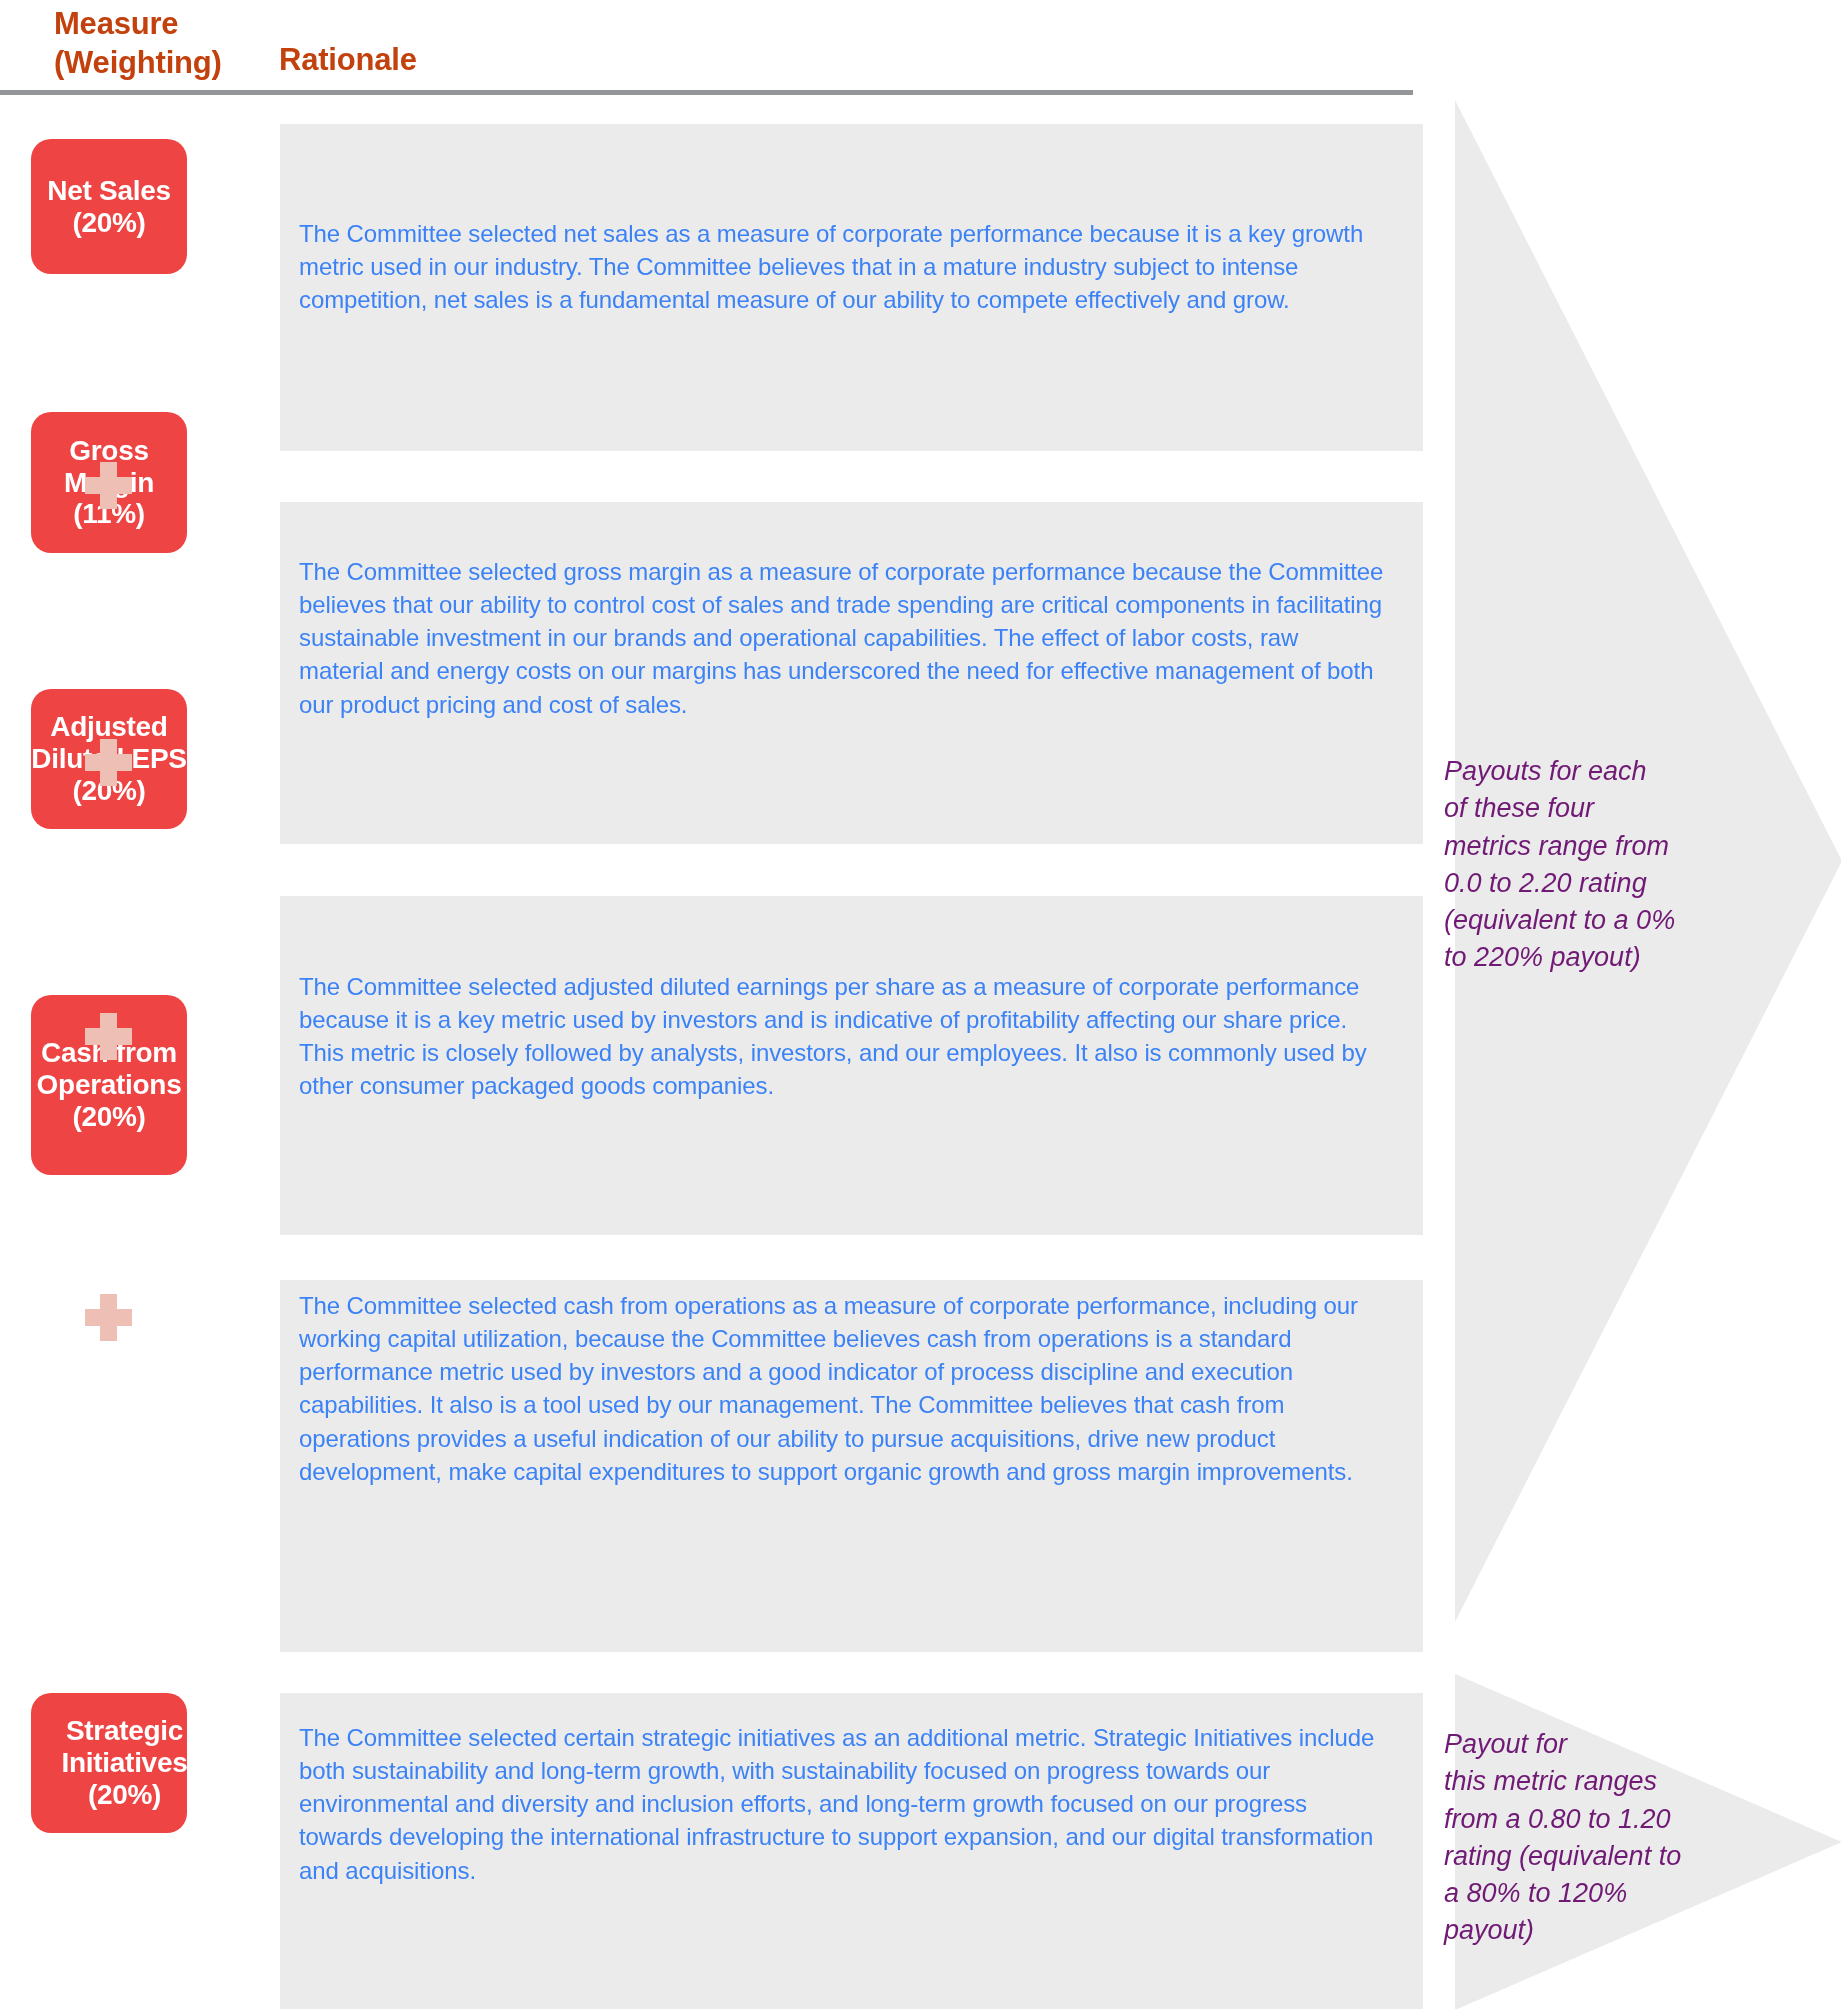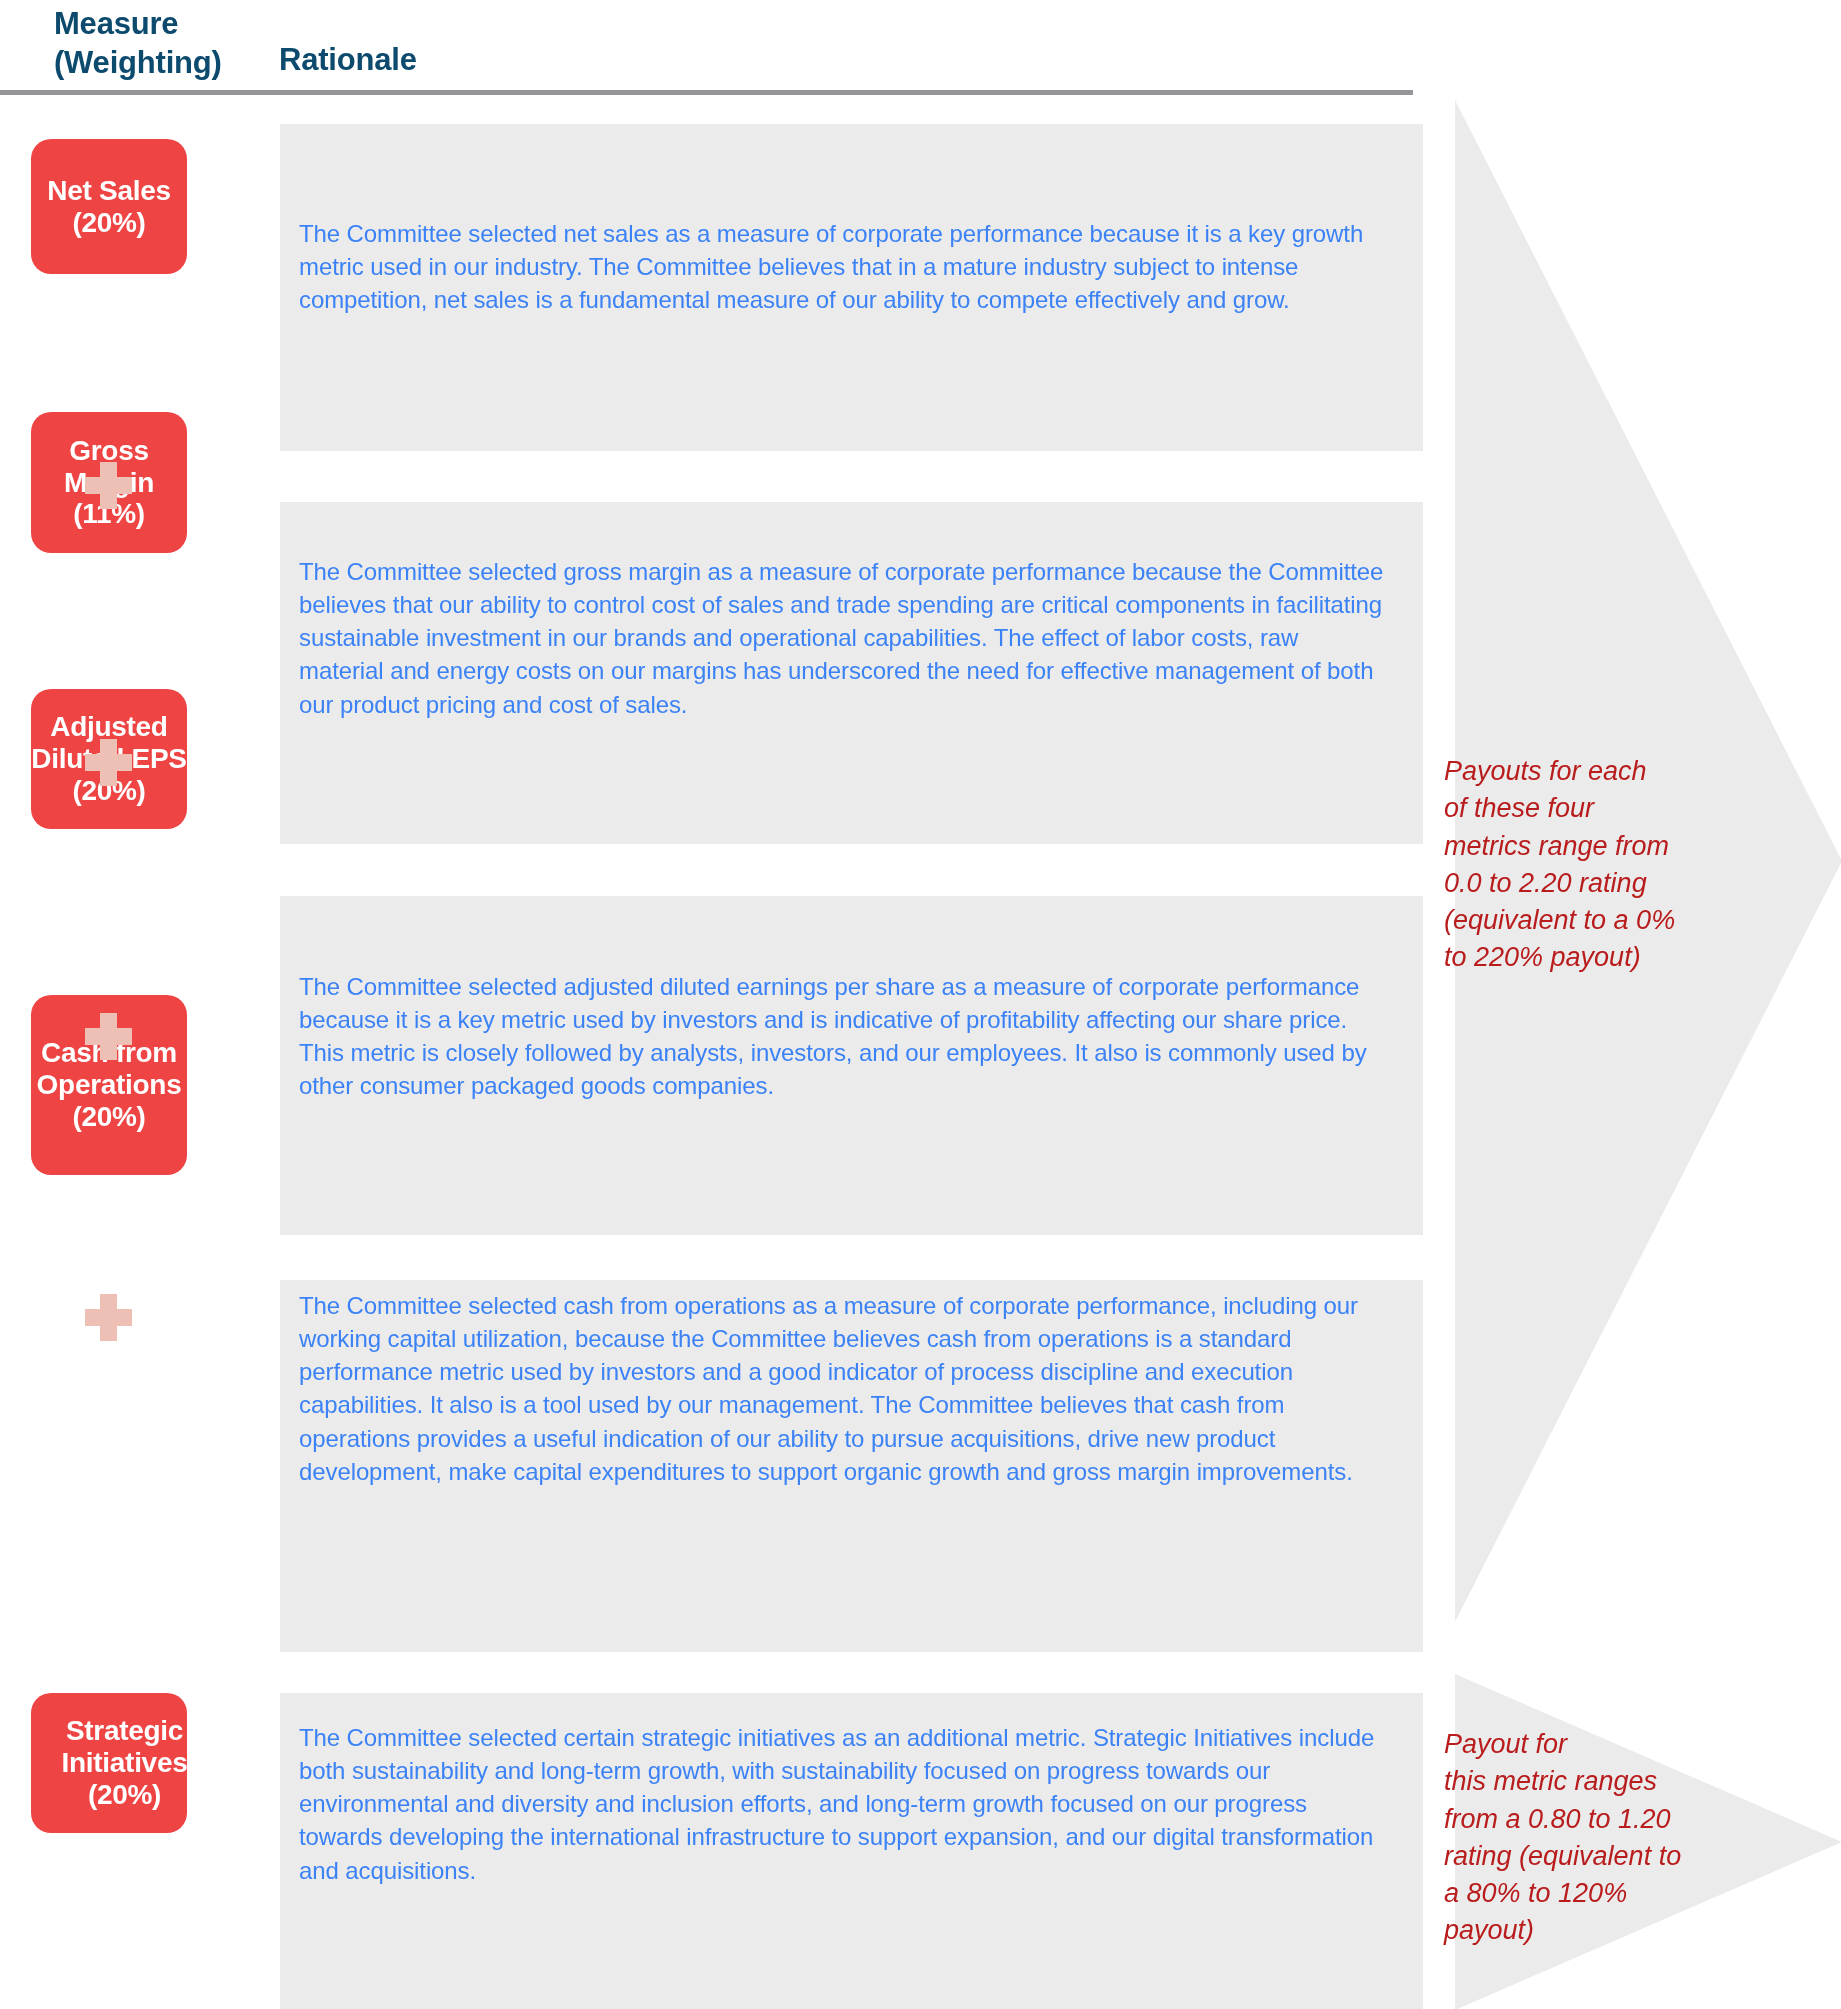--- a/index.html
+++ b/index.html
@@ -11,21 +11,21 @@
     width: 1842px; height: 2009px;
     position: relative;
     font-family: "Liberation Sans", sans-serif;
     overflow: hidden;
   }
 
   
   .hdr {
     position: absolute;
     font-weight: bold;
-    color: #0c4a6e;
+    color: #c2410c;
     font-size: 31px;
     line-height: 1.27;
     letter-spacing: -0.2px;
   }
   #hdr-measure { left: 54px; top: 3.6px; width: 217px; }
   #hdr-rationale { left: 279px; top: 40px; }
   #hdr-rule {
     position: absolute;
     left: 0; top: 90px;
     width: 1413px; height: 4.5px;
@@ -45,21 +45,21 @@
   #arrow-secondary {
     left: 1455px; top: 1674px;
     width: 387px; height: 336px;
     clip-path: polygon(0 0, 100% 50%, 0 100%);
   }
   .arrow-text {
     position: absolute;
     font-style: italic;
     font-size: 27px;
     line-height: 1.38;
-    color: #b91c1c;
+    color: #701a75;
     white-space: pre-line;
   }
   #arrow-main-text { left: 1444px; top: 753px; width: 299px; }
   #arrow-secondary-text { left: 1444px; top: 1726px; width: 299px; }
 
   
   .panel {
     position: absolute;
     left: 280px;
     width: 1143px;

